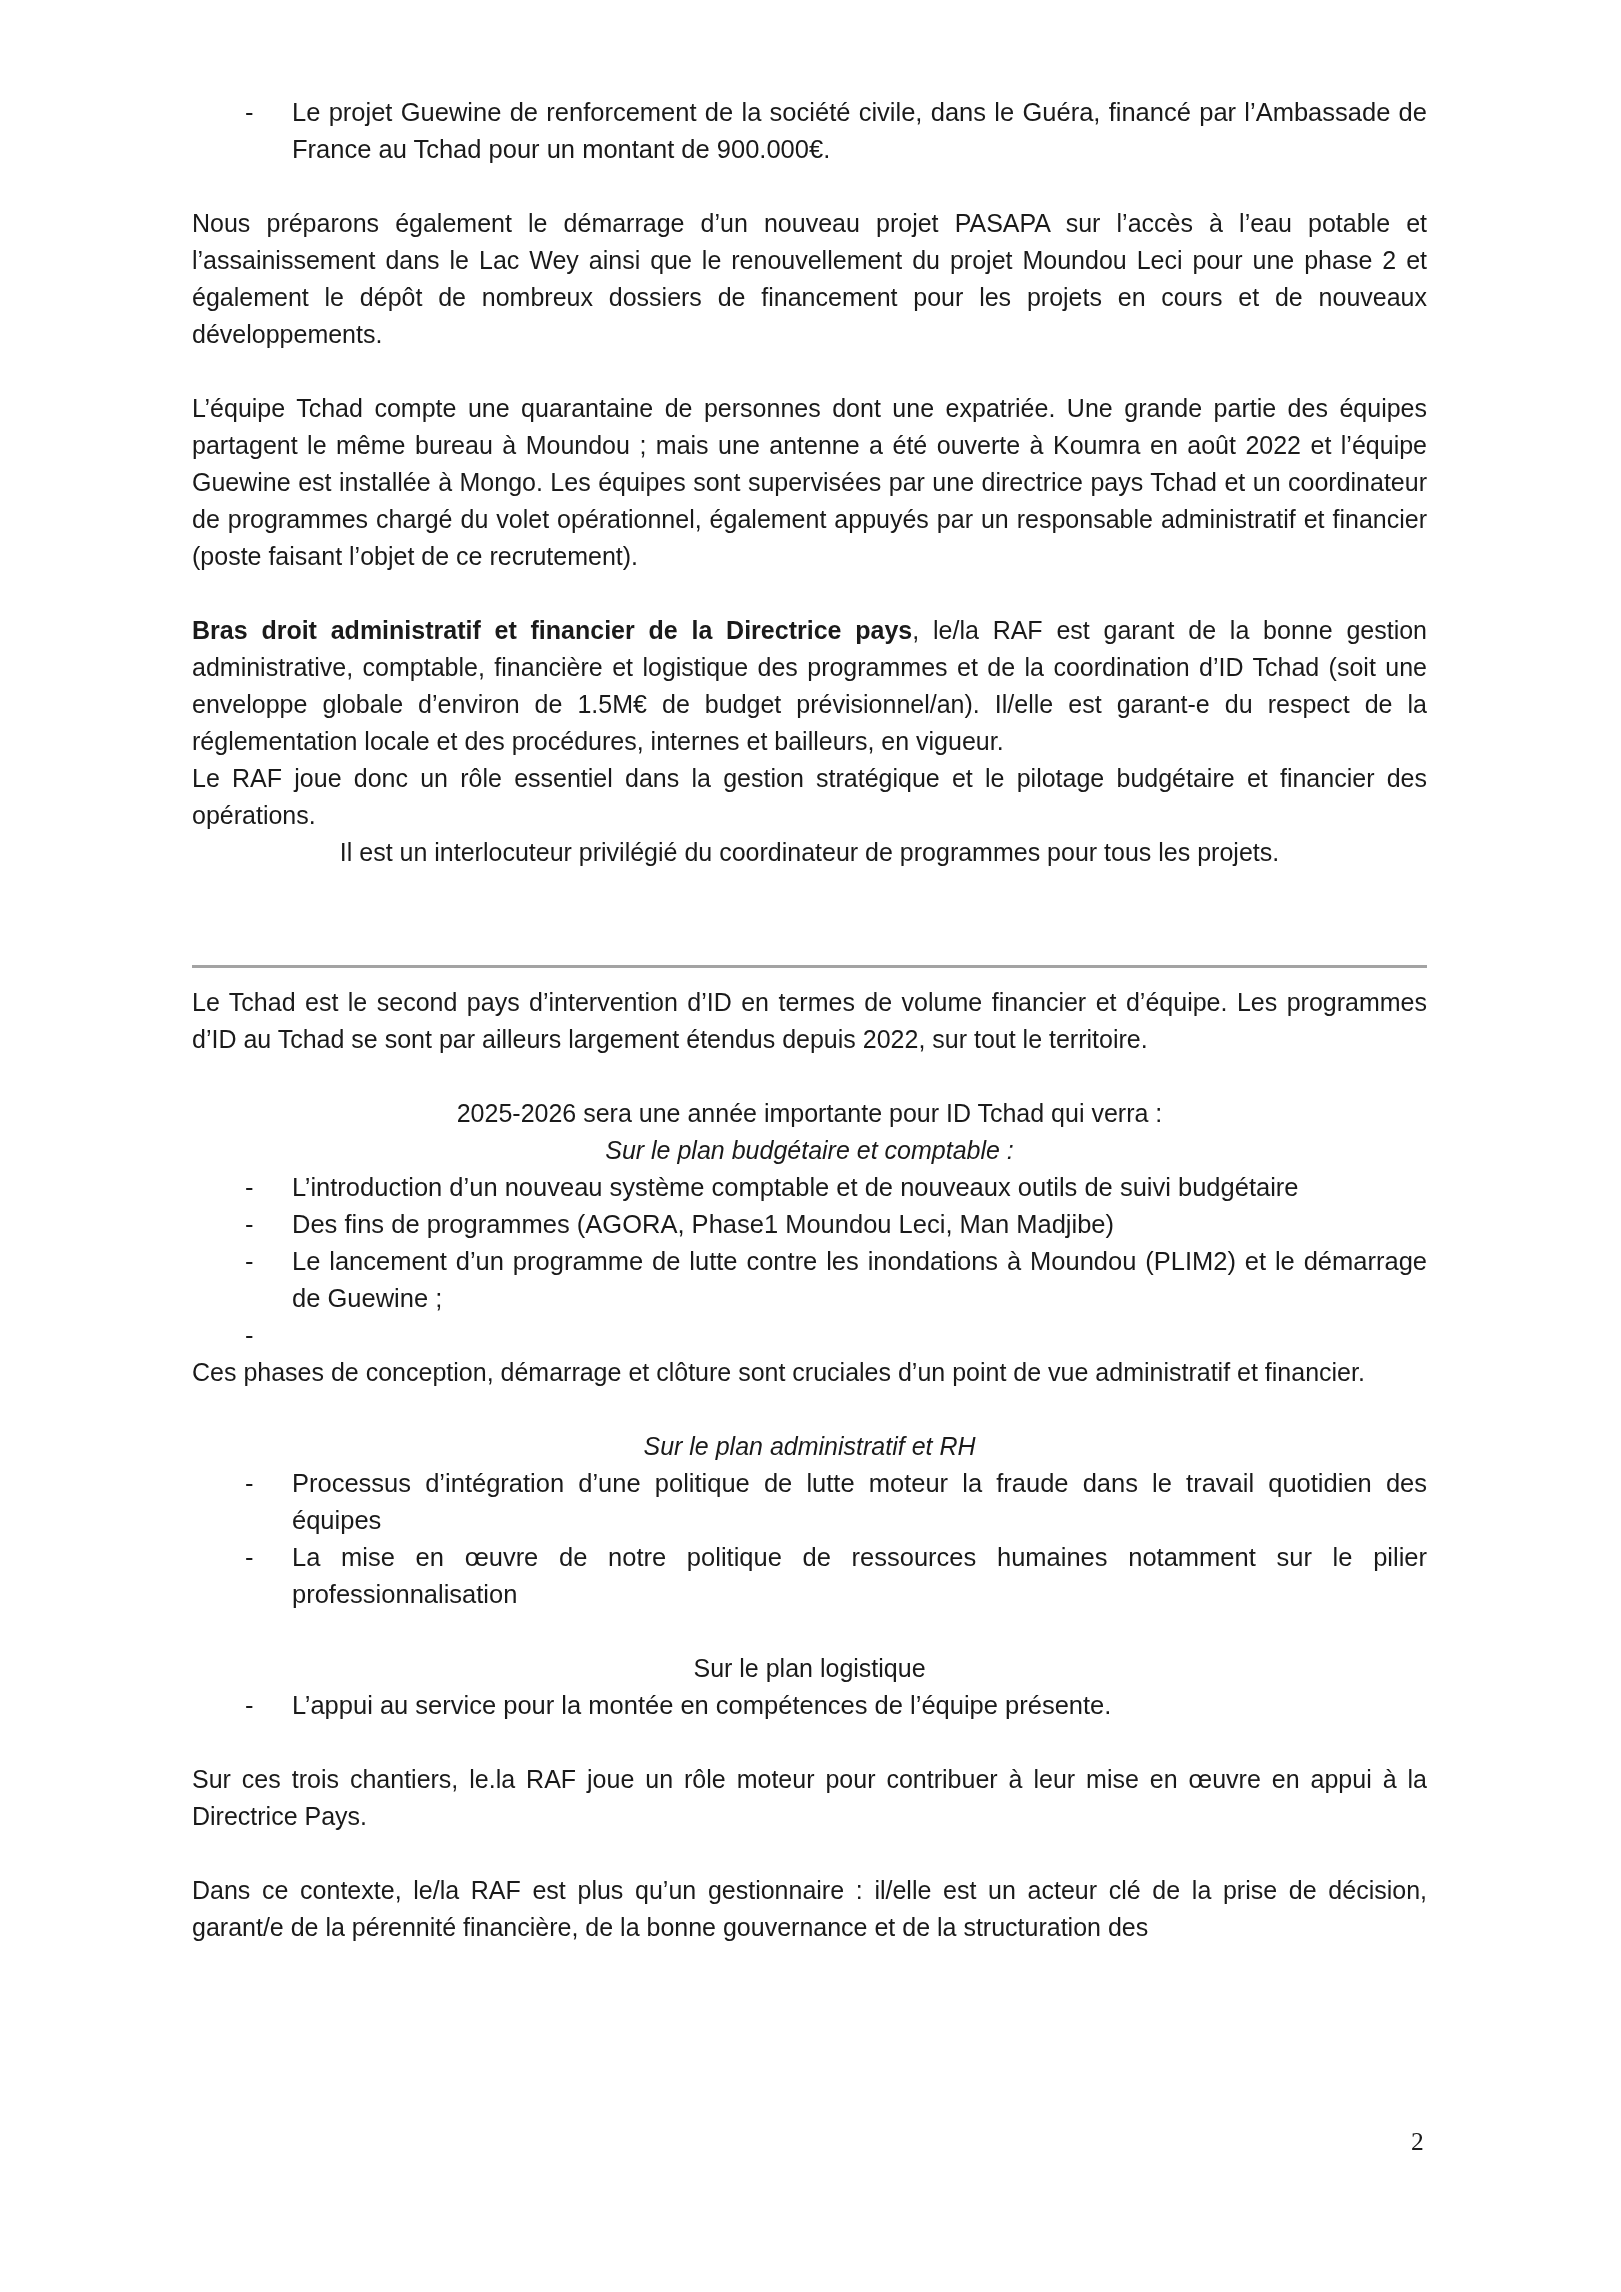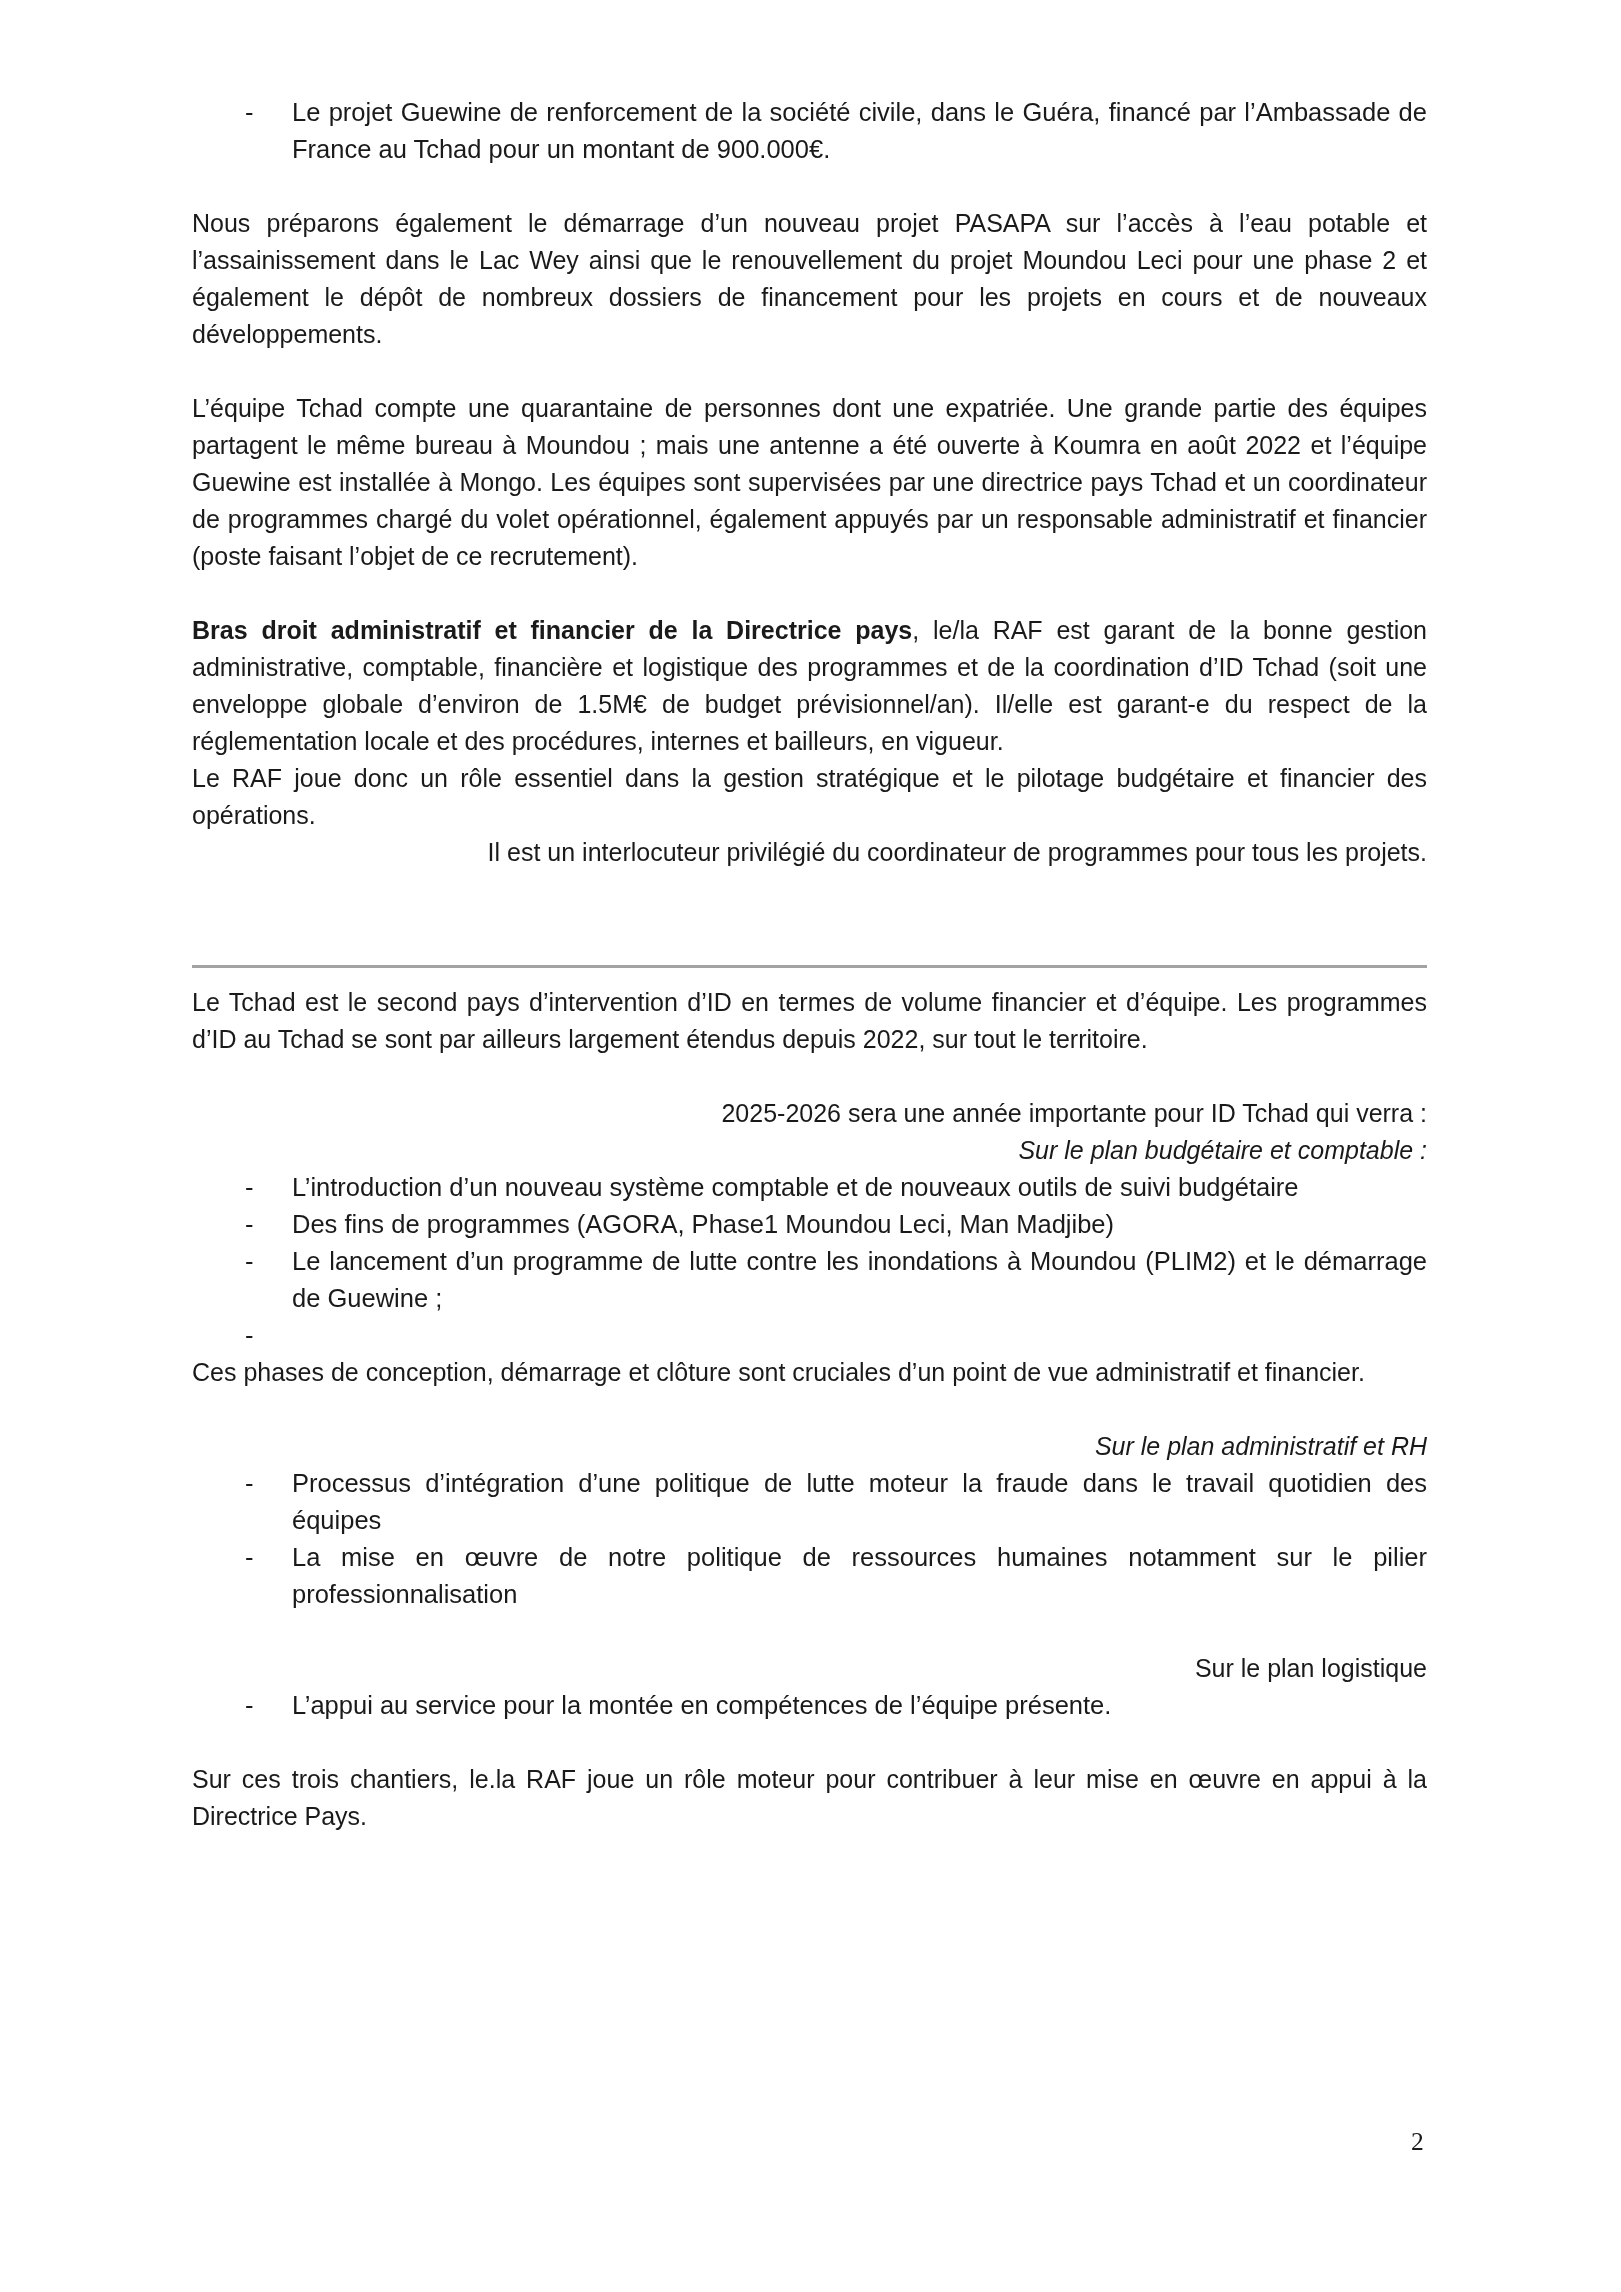--- a/index.html
+++ b/index.html
@@ -1,20 +1,20 @@
 <!DOCTYPE html>
 <html><head>
 <meta charset="utf-8">
 <style>
   html, body { margin: 0; padding: 0; background: #ffffff; }
   body { width: 1621px; height: 2293px; position: relative; overflow: hidden;
          font-family: "Liberation Sans", "DejaVu Sans", sans-serif; color: #1a1a1a; }
   .page { position: absolute; left: 192px; top: 94px; width: 1235px; }
   .p { font-size: 25px; line-height: 37px; margin: 0; text-align: justify; }
-  .p.left { text-align: right; }
+  .p.left { text-align: center; }
   .gap { height: 37px; }
   ul.dash { list-style: none; margin: 0; padding: 0; }
   ul.dash li { position: relative; padding-left: 100px; font-size: 25.5px; line-height: 37px; text-align: justify; }
   ul.dash li .bullet { position: absolute; left: 53px; top: 0; }
   .italic { font-style: italic; }
   .bold { font-weight: bold; }
   .heading { font-size: 25.5px; line-height: 37px; font-weight: bold; margin: 0; }
   .rule { height: 3.9px; background: #a3a3a3; margin: 19.6px 0 15.7px 0; }
   .page-number { position: absolute; left: 1411px; top: 2127px; font-family: "Liberation Serif", "DejaVu Serif", serif; font-size: 25.5px; color: #1a1a1a; }
 </style>
@@ -69,16 +69,17 @@
   <div class="gap"></div>
   <p class="p left">Sur le plan logistique</p>
   <ul class="dash">
     <li><span class="bullet">-</span><span>L’appui au service pour la montée en compétences de l’équipe présente.</span></li>
   </ul>
 
   <div class="gap"></div>
   <p class="p">Sur ces trois chantiers, le.la RAF joue un rôle moteur pour contribuer à leur mise en œuvre en appui à la Directrice Pays.</p>
 
   <div class="gap"></div>
+  <p class="p">Dans ce contexte, le/la RAF est plus qu’un gestionnaire : il/elle est un acteur clé de la prise de décision, garant/e de la pérennité financière, de la bonne gouvernance et de la structuration des</p>
 </div>
 
 <div class="page-number">2</div>
 
 
 </body></html>

